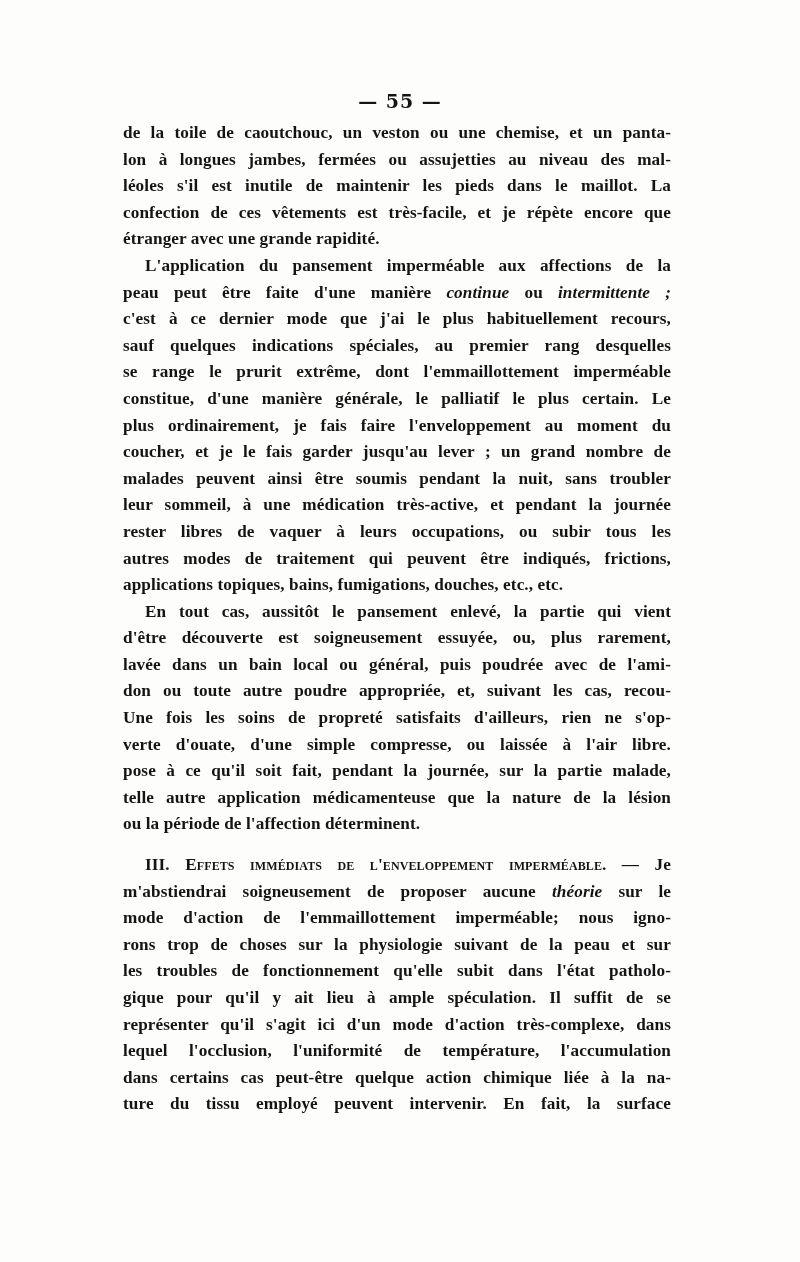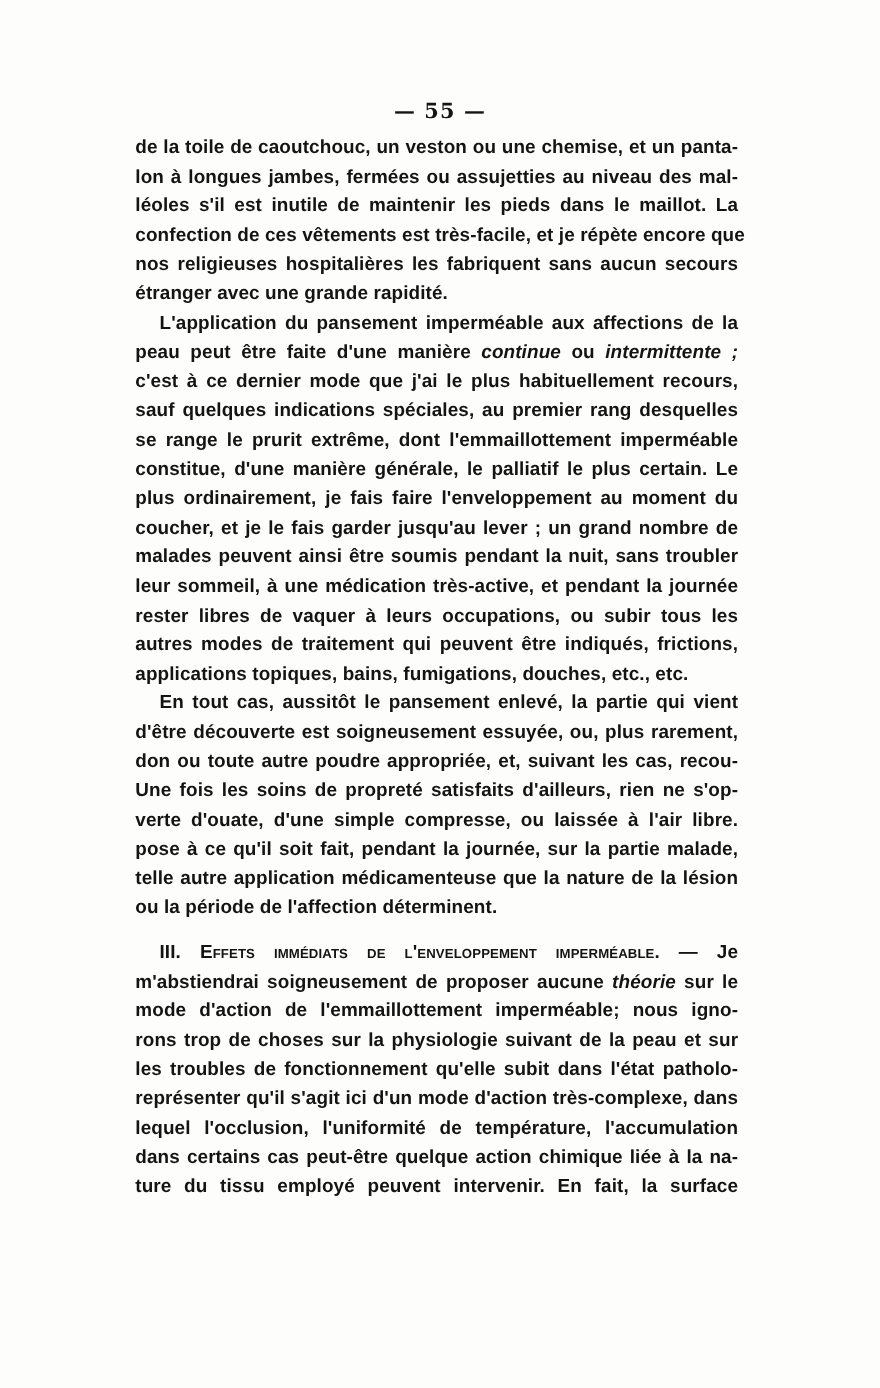--- a/index.html
+++ b/index.html
@@ -11,74 +11,75 @@
     color: #141414;
   }
   .folio {
     position: absolute; top: 90px; left: 0; width: 800px; text-align: center;
     font-size: 19px; font-weight: bold; letter-spacing: 1px;
   }
   .body-text { position: absolute; left: 123px; top: 120px; width: 548px; }
   .line {
     height: 26.6px; line-height: 26.6px; font-size: 17.2px;
     white-space: nowrap; text-align: justify; text-align-last: justify;
-    font-family: Liberation Sans, sans-serif;
+    font-family: Liberation Serif, serif;
     font-weight: bold; letter-spacing: 0.1px;
   }
   .line.last { text-align-last: left; }
   .line.indent { padding-left: 22px; }
   .gap { height: 14px; }
   .sc { font-variant: small-caps; }
   i { font-style: italic; }
 </style>
 </head>
 <body>
 
 <div class="page">
   <div class="folio">— 55 —</div>
   <div class="body-text" id="body">
       <div>
         <div class="line">de la toile de caoutchouc, un veston ou une chemise, et un panta-</div>
         <div class="line">lon à longues jambes, fermées ou assujetties au niveau des mal-</div>
         <div class="line">léoles s'il est inutile de maintenir les pieds dans le maillot. La</div>
         <div class="line">confection de ces vêtements est très-facile, et je répète encore que</div>
-        <div class="line">nos religieuses hospitalières les fabriquent sans aucun secours</div>
         <div class="line last">étranger avec une grande rapidité.</div>
       </div>
       <div>
         <div class="line indent">L'application du pansement imperméable aux affections de la</div>
         <div class="line"><span>peau peut être faite d'une manière </span><i>continue</i><span> ou </span><i>intermittente ;</i></div>
         <div class="line">c'est à ce dernier mode que j'ai le plus habituellement recours,</div>
         <div class="line">sauf quelques indications spéciales, au premier rang desquelles</div>
         <div class="line">se range le prurit extrême, dont l'emmaillottement imperméable</div>
         <div class="line">constitue, d'une manière générale, le palliatif le plus certain. Le</div>
         <div class="line">plus ordinairement, je fais faire l'enveloppement au moment du</div>
         <div class="line">coucher, et je le fais garder jusqu'au lever ; un grand nombre de</div>
         <div class="line">malades peuvent ainsi être soumis pendant la nuit, sans troubler</div>
         <div class="line">leur sommeil, à une médication très-active, et pendant la journée</div>
         <div class="line">rester libres de vaquer à leurs occupations, ou subir tous les</div>
         <div class="line">autres modes de traitement qui peuvent être indiqués, frictions,</div>
         <div class="line last">applications topiques, bains, fumigations, douches, etc., etc.</div>
       </div>
       <div>
         <div class="line indent">En tout cas, aussitôt le pansement enlevé, la partie qui vient</div>
         <div class="line">d'être découverte est soigneusement essuyée, ou, plus rarement,</div>
+        <div class="line">lavée dans un bain local ou général, puis poudrée avec de l'ami-</div>
         <div class="line">don ou toute autre poudre appropriée, et, suivant les cas, recou-</div>
         <div class="line">Une fois les soins de propreté satisfaits d'ailleurs, rien ne s'op-</div>
         <div class="line">verte d'ouate, d'une simple compresse, ou laissée à l'air libre.</div>
         <div class="line">pose à ce qu'il soit fait, pendant la journée, sur la partie malade,</div>
         <div class="line">telle autre application médicamenteuse que la nature de la lésion</div>
         <div class="line last">ou la période de l'affection déterminent.</div>
       </div>
       <div>
         <div class="gap"></div>
         <div class="line indent"><span>III. </span><span class="sc">Effets immédiats de l'enveloppement imperméable.</span><span> — Je</span></div>
         <div class="line"><span>m'abstiendrai soigneusement de proposer aucune </span><i>théorie</i><span> sur le</span></div>
         <div class="line">mode d'action de l'emmaillottement imperméable; nous igno-</div>
         <div class="line">rons trop de choses sur la physiologie suivant de la peau et sur</div>
         <div class="line">les troubles de fonctionnement qu'elle subit dans l'état patholo-</div>
+        <div class="line">gique pour qu'il y ait lieu à ample spéculation. Il suffit de se</div>
         <div class="line">représenter qu'il s'agit ici d'un mode d'action très-complexe, dans</div>
         <div class="line">lequel l'occlusion, l'uniformité de température, l'accumulation</div>
         <div class="line">dans certains cas peut-être quelque action chimique liée à la na-</div>
         <div class="line">ture du tissu employé peuvent intervenir. En fait, la surface</div>
       </div>
     </div>
 </div>
 
 </body></html>

